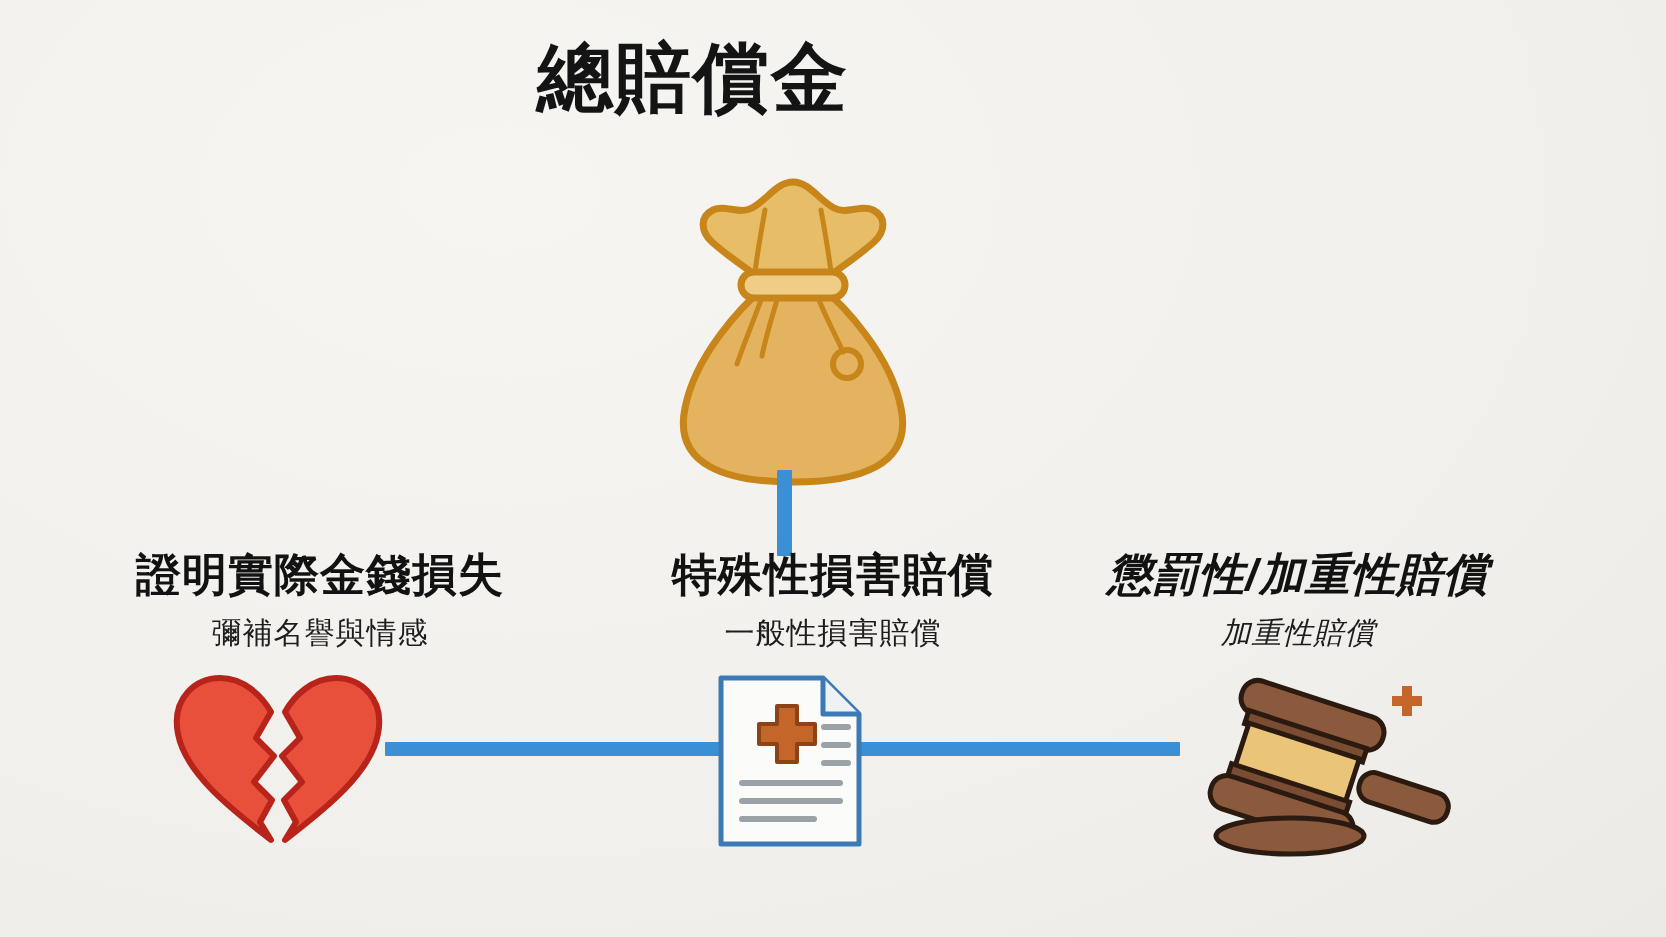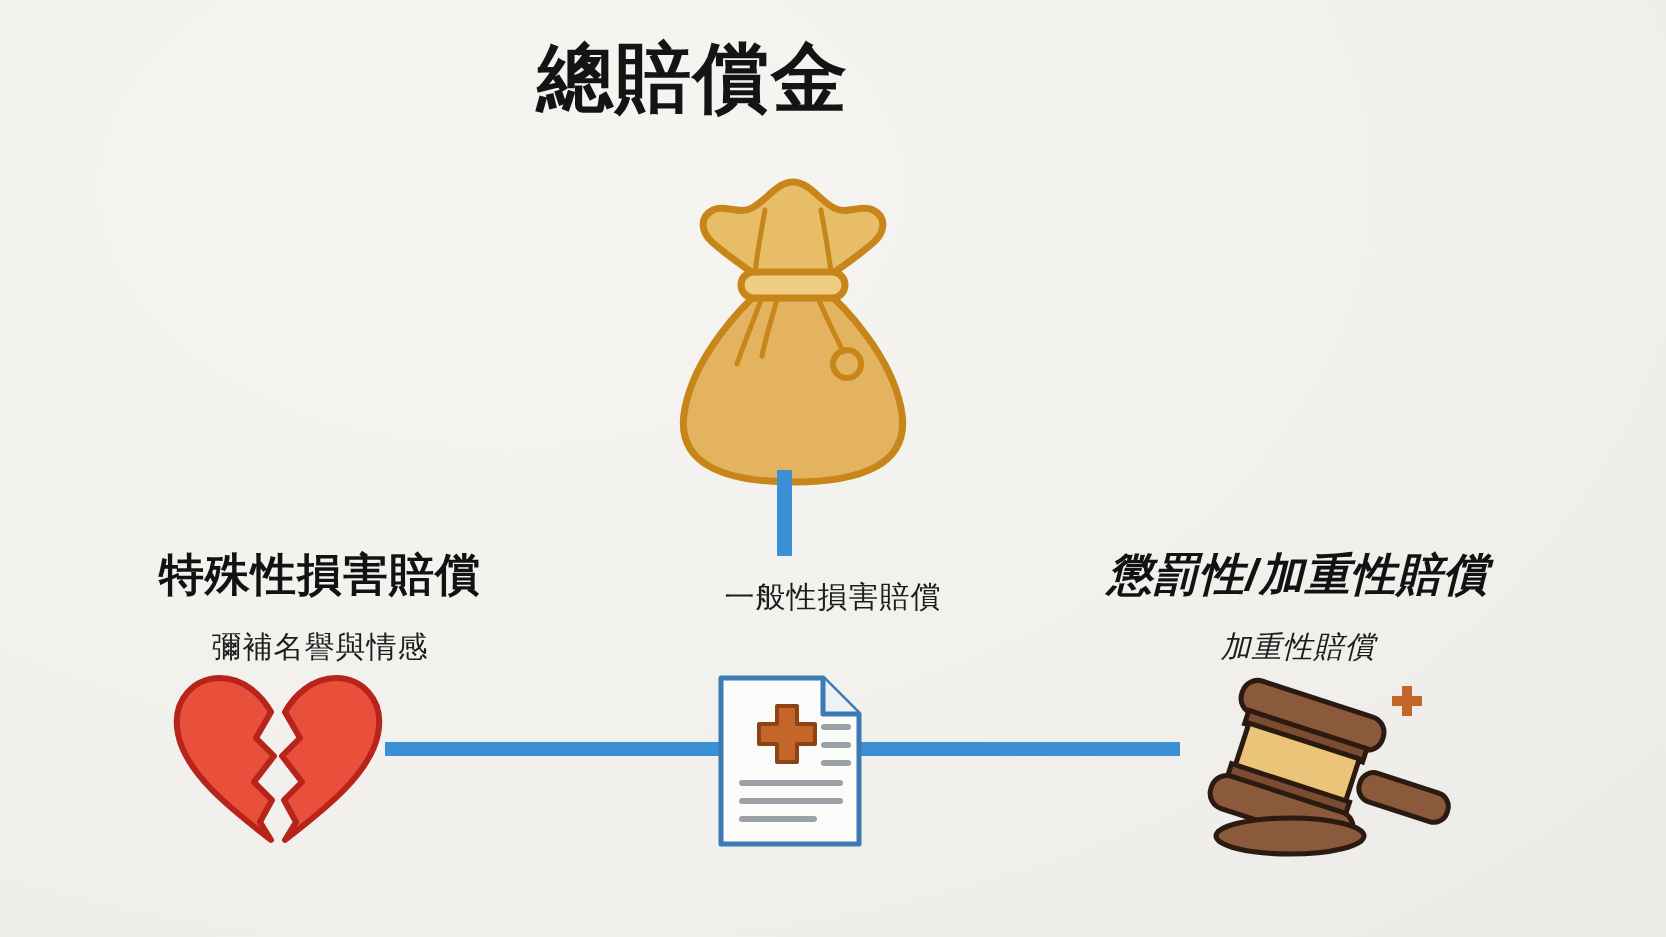--- a/index.html
+++ b/index.html
@@ -72,21 +72,21 @@
   }
   .col-head {
     font-size: 45px;
     font-weight: bold;
     color: #121212;
     letter-spacing: 1px;
     white-space: nowrap;
     line-height: 1.1;
   }
   .col-sub {
-    margin-top: 30px;
+    margin-top: 16px;
     font-size: 30px;
     font-weight: normal;
     color: #1d1d1d;
     letter-spacing: 1px;
     white-space: nowrap;
     line-height: 1.1;
   }
   #col-general { left: 20px; top: 550px; width: 600px; }
   #col-special { left: 533px; top: 550px; width: 600px; }
   #col-punitive { left: 998px; top: 550px; width: 600px; font-style: italic; }
@@ -131,40 +131,41 @@
       <path d="M144 140 C 138 160 132 180 129 196" fill="none" stroke="#c8861a" stroke-width="5" stroke-linecap="round"></path>
       <path d="M186 140 C 194 160 204 178 210 192" fill="none" stroke="#c8861a" stroke-width="5" stroke-linecap="round"></path>
       <circle cx="214" cy="204" r="14" fill="none" stroke="#c8861a" stroke-width="6"></circle>
     </svg>
   </div>
 
   <div class="vline" id="stem"></div>
   <div class="hline" id="rail"></div>
 
   <div class="col" id="col-general">
-    <div class="col-head">特殊性損害賠償</div>
+    <div class="col-head">證明實際金錢損失</div>
     <div class="col-sub">彌補名譽與情感</div>
   </div>
 
   <div class="icon-slot" id="icon-heart">
     <svg width="220" height="175" viewBox="0 0 220 175">
       <path d="M103 168
                C 70 142 18 104 10 62
                C 3 26 28 6 52 6
                C 76 6 94 24 103 40
                L 88 66 L 106 84 L 86 110 L 104 128 L 92 150 Z" fill="#e8503c" stroke="#b8241a" stroke-width="6" stroke-linejoin="round"></path>
       <path d="M117 168
                C 150 142 202 104 210 62
                C 217 26 192 6 168 6
                C 144 6 126 24 117 40
                L 132 66 L 114 84 L 134 110 L 116 128 L 128 150 Z" fill="#e8503c" stroke="#b8241a" stroke-width="6" stroke-linejoin="round"></path>
     </svg>
   </div>
 
   <div class="col" id="col-special">
+    <div class="col-head">特殊性損害賠償</div>
     <div class="col-sub">一般性損害賠償</div>
   </div>
 
   <div class="icon-slot" id="icon-doc">
     <svg width="150" height="178" viewBox="0 0 150 178">
       <path d="M6 6 H108 L144 42 V172 H6 Z" fill="#fbfbfa" stroke="#3b7ab5" stroke-width="5" stroke-linejoin="round"></path>
       <path d="M108 6 V42 H144" fill="#eef2f5" stroke="#3b7ab5" stroke-width="5" stroke-linejoin="round"></path>
       <path d="M44 52 H62 V34 H82 V52 H100 V72 H82 V90 H62 V72 H44 Z" fill="#c4652a" stroke="#8c4417" stroke-width="4" stroke-linejoin="round"></path>
       <rect x="106" y="52" width="30" height="6" rx="3" fill="#9aa2a8"></rect>
       <rect x="106" y="70" width="30" height="6" rx="3" fill="#9aa2a8"></rect>

